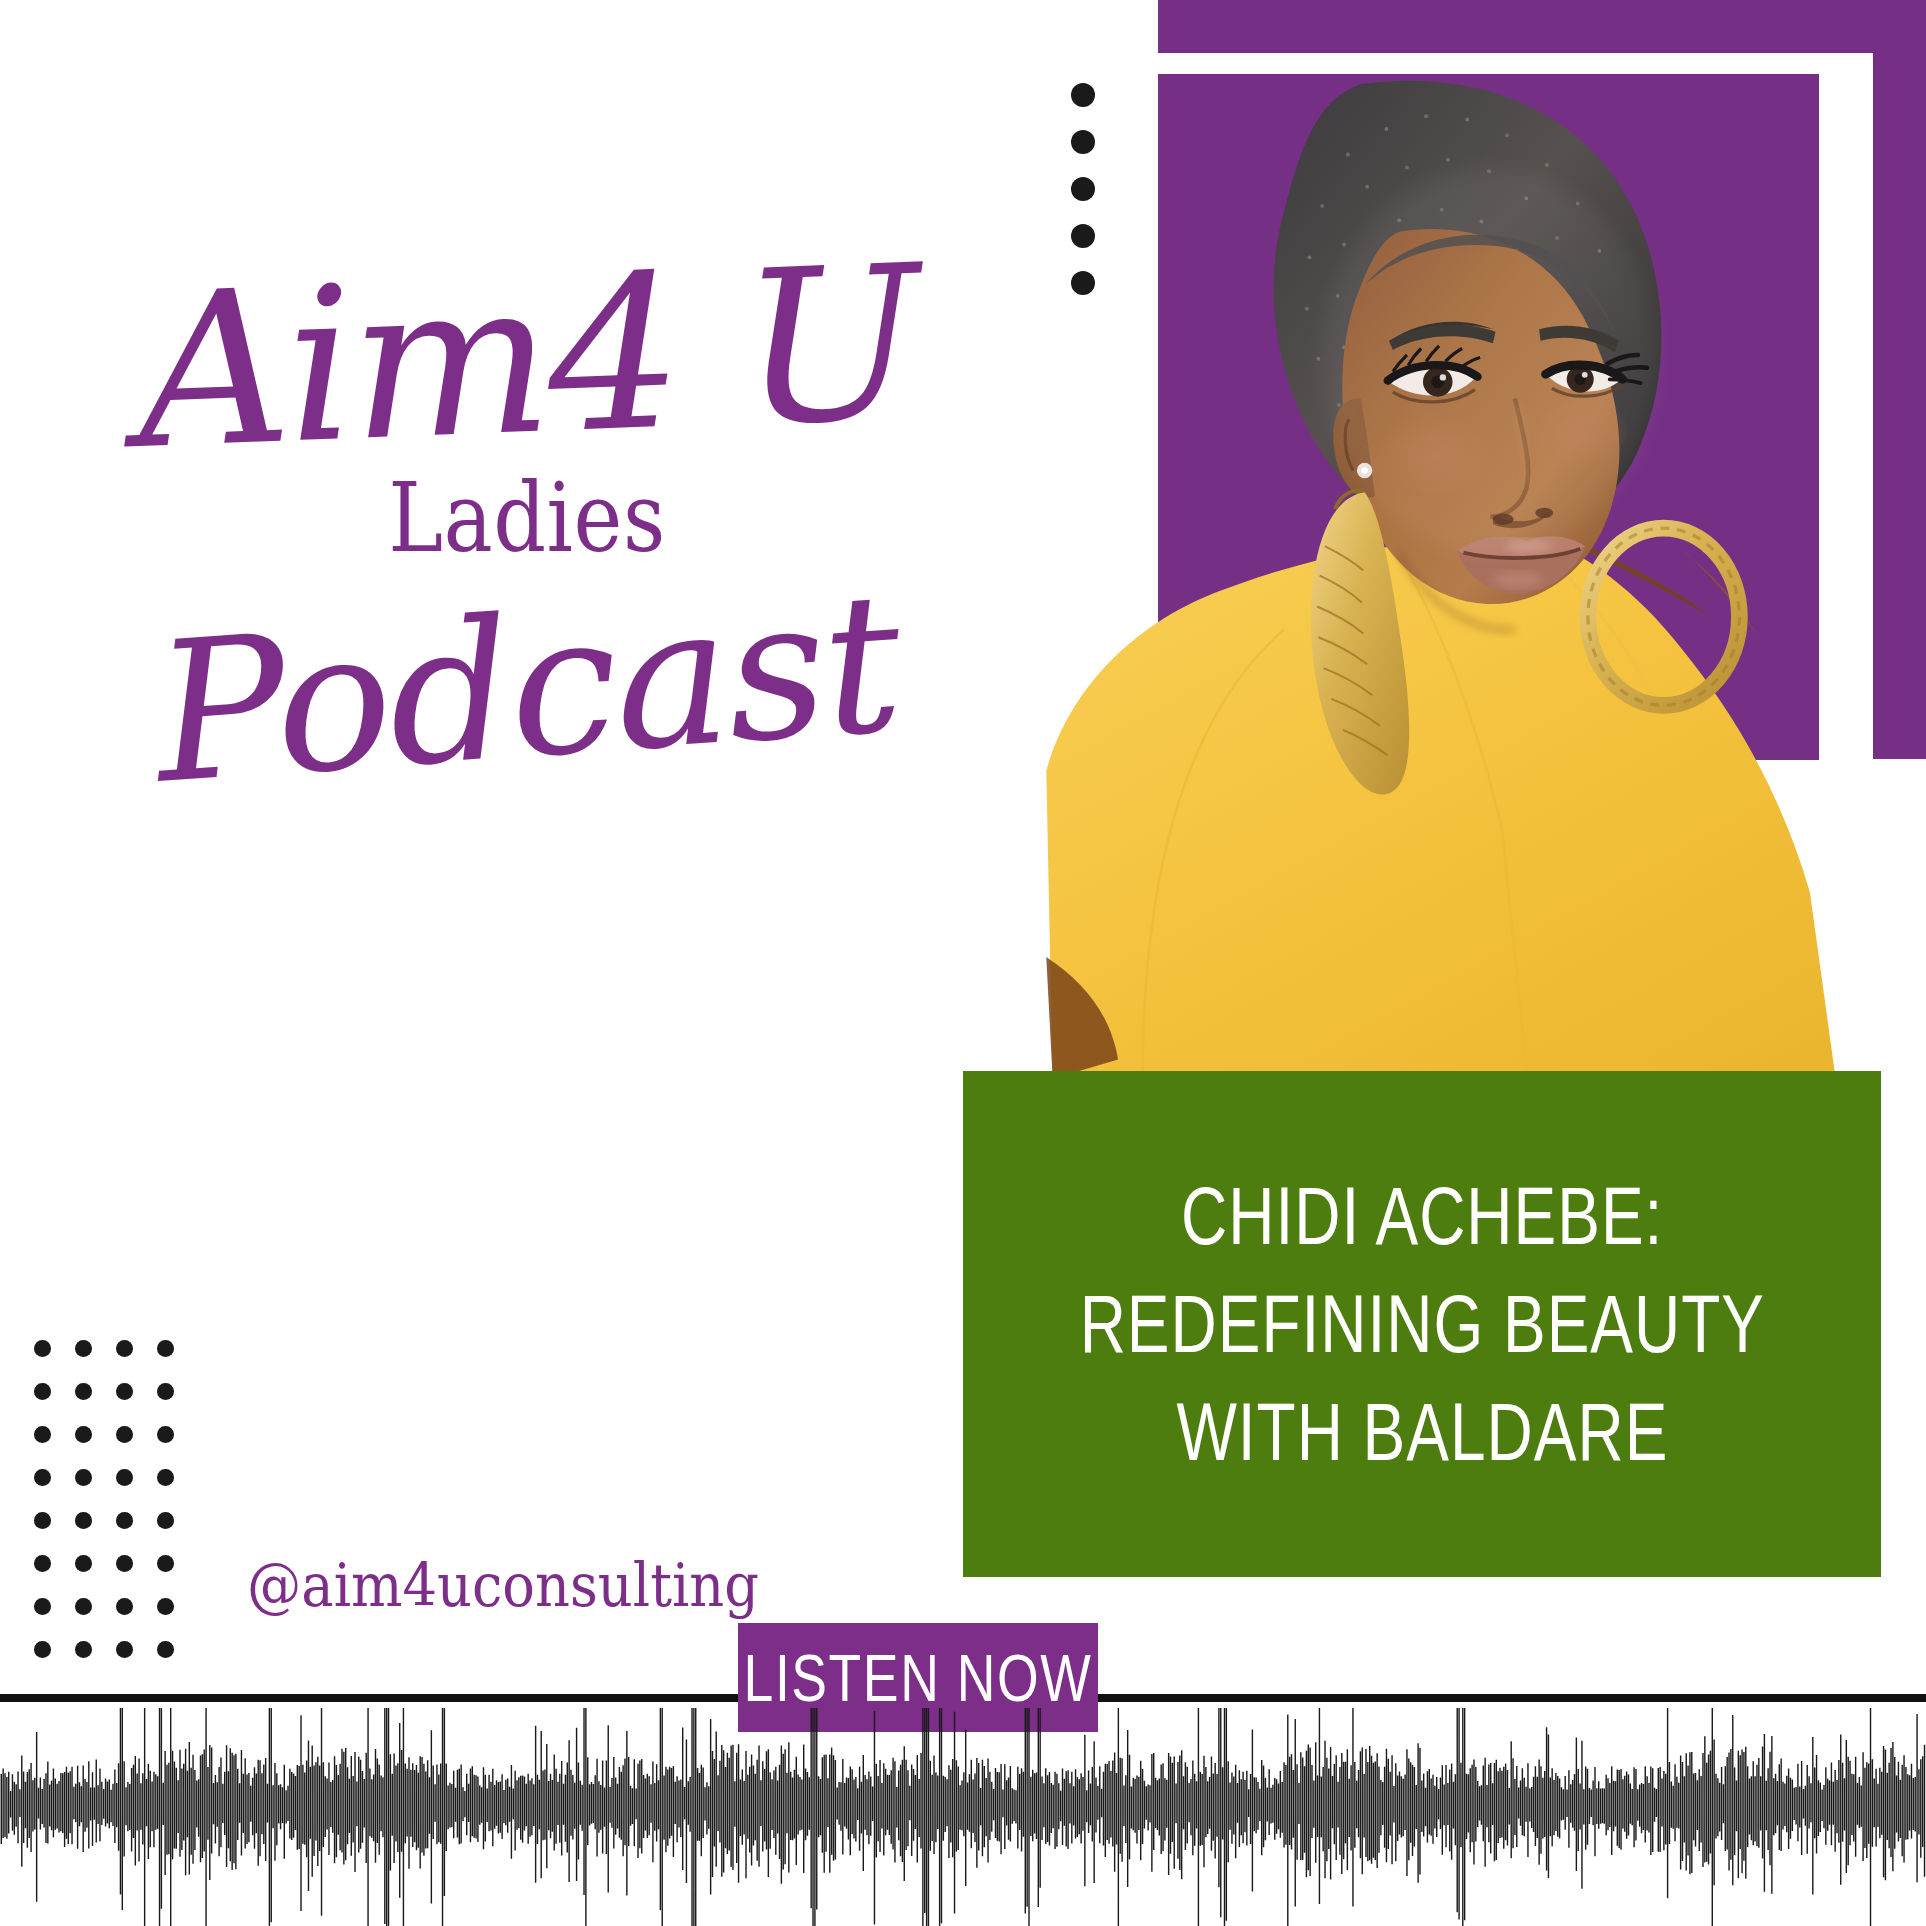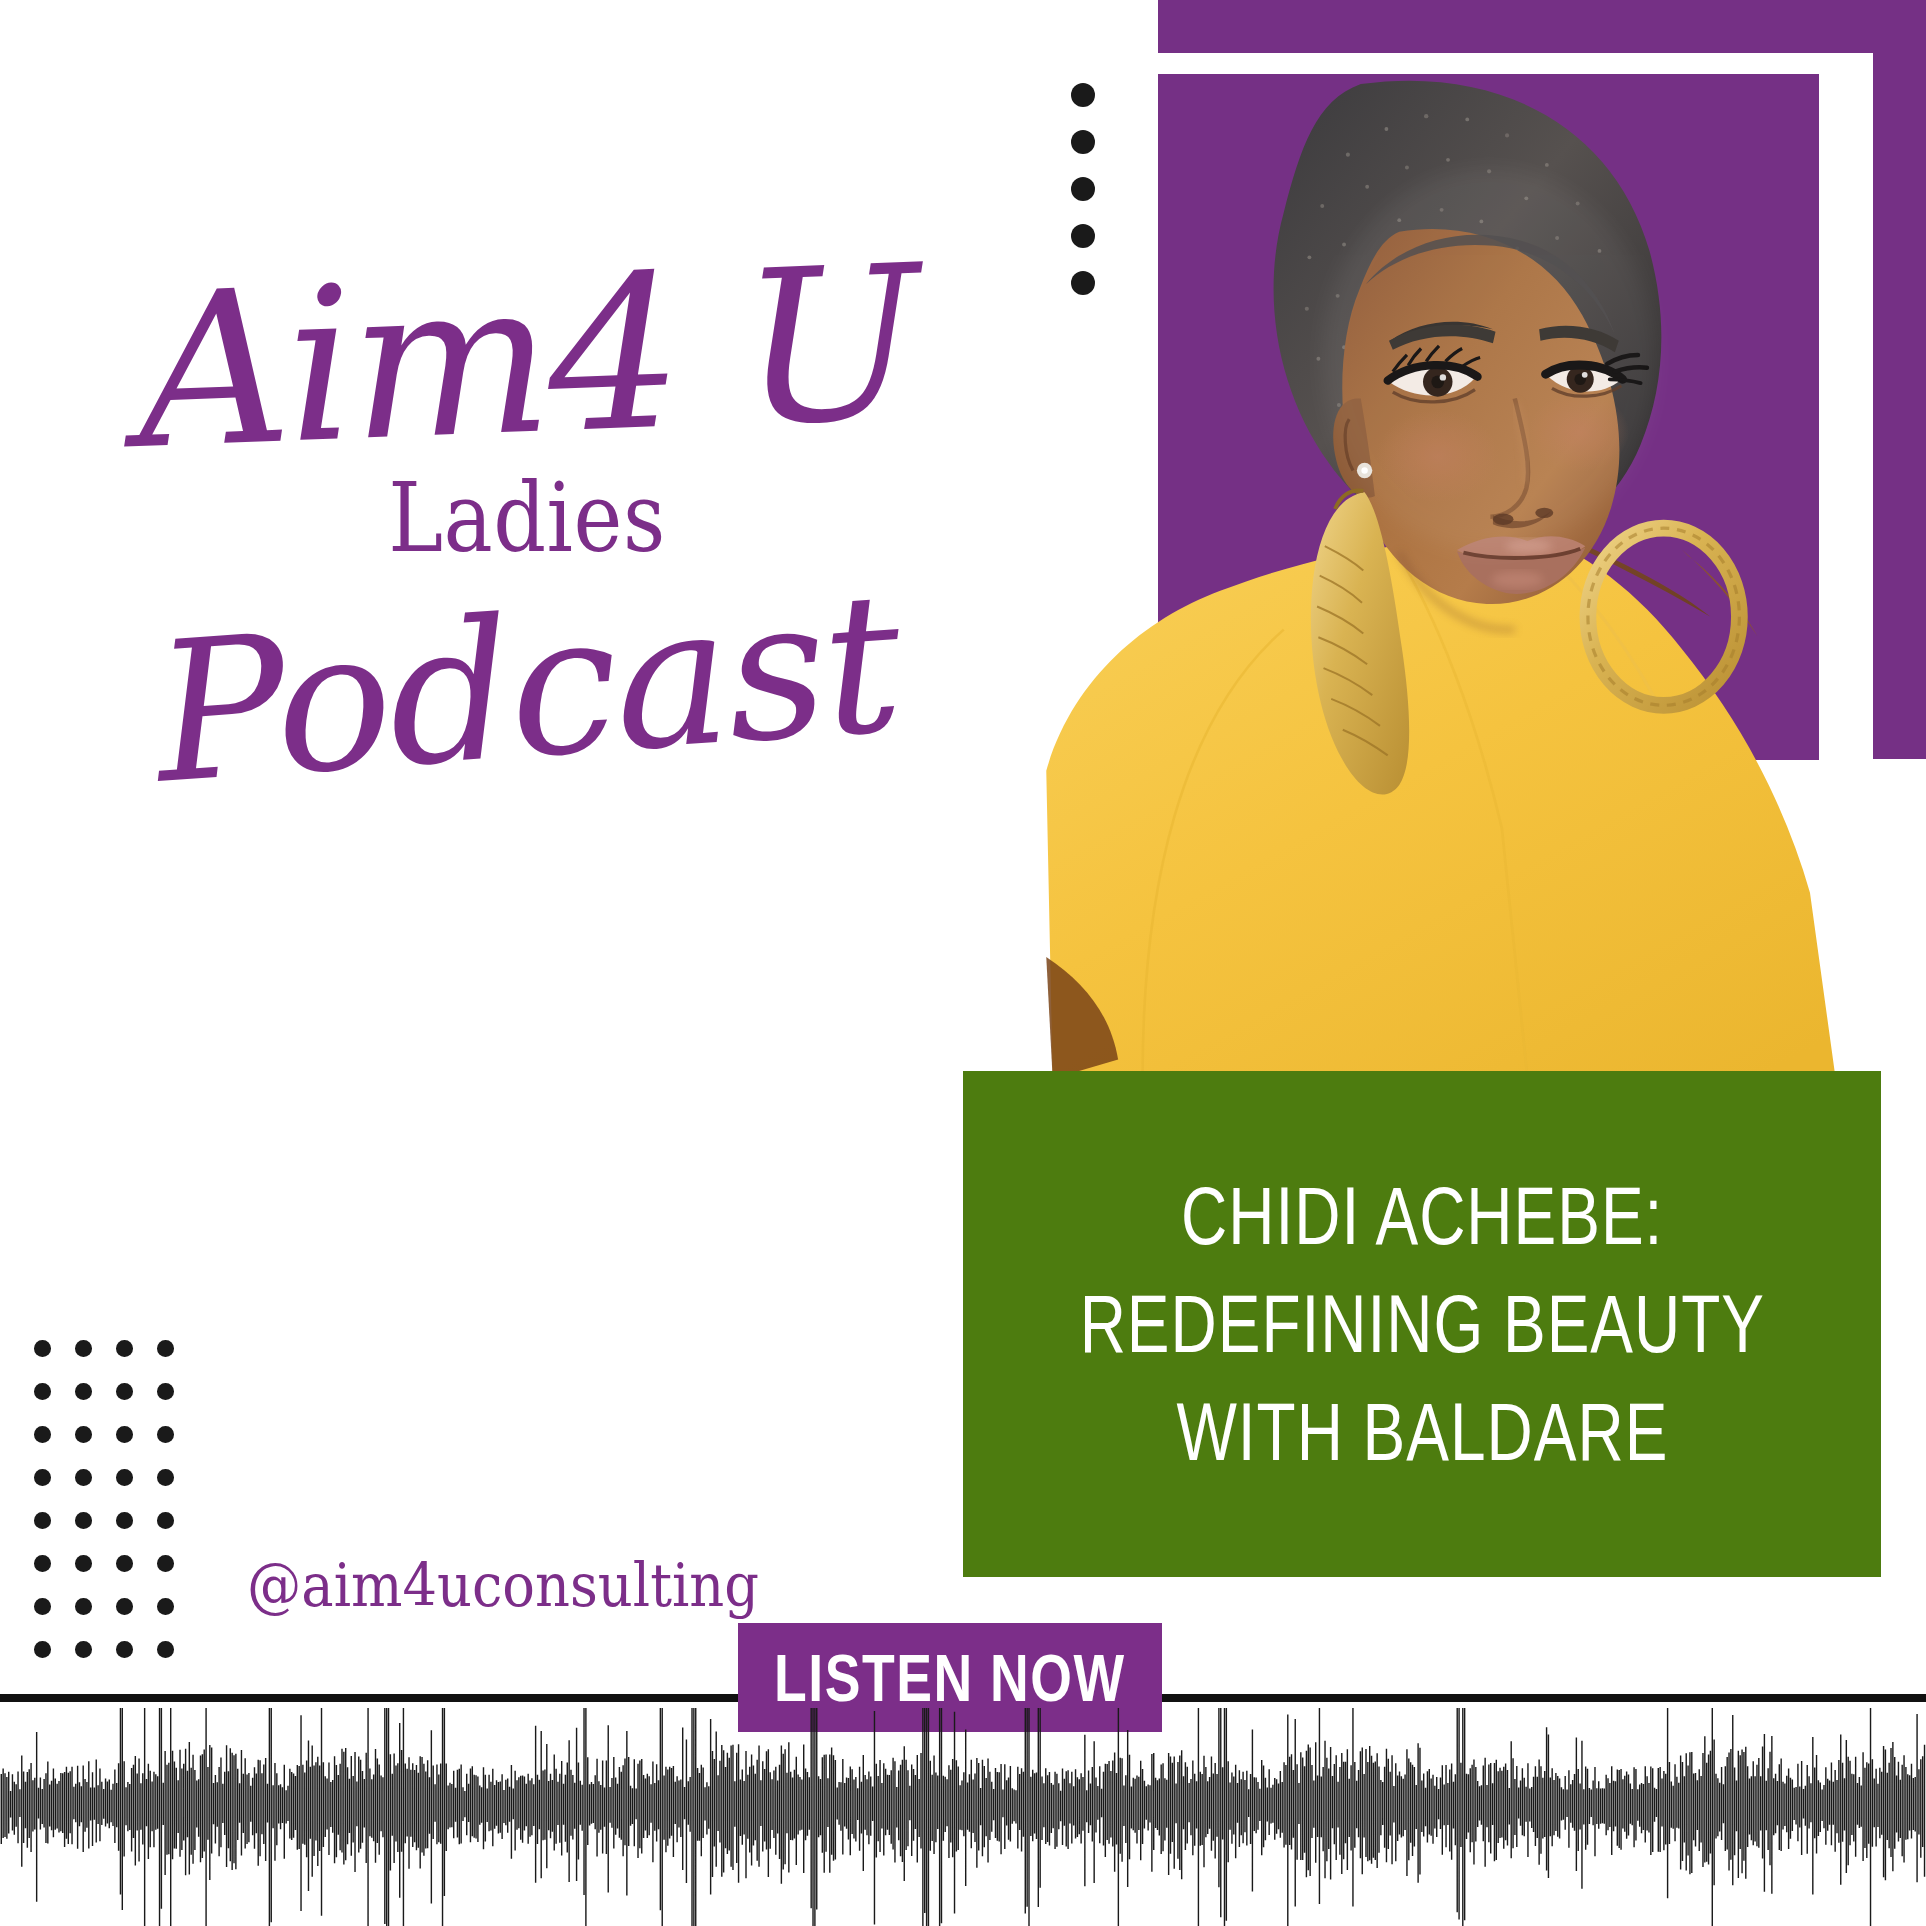--- a/index.html
+++ b/index.html
@@ -137,23 +137,23 @@
   
   .baseline-rule {
     position:absolute;
     left:0; top:1694px; width:1926px; height:7.7px;
     background:#111111;
   }
 
   
   .listen-btn {
     position:absolute;
-    left:738px; top:1623px; width:424px; height:109px;
+    left:738px; top:1623px; width:360px; height:109px;
     background:#7C2E89;
-    display:flex; align-items:center; justify-content:center;font-weight:bold;
+    display:flex; align-items:center; justify-content:center;
   }
   .listen-btn span {
     color:#ffffff;
     font-family:"Liberation Sans", sans-serif;
     font-size:67px;
     letter-spacing:1.9px;
     transform:scaleX(0.8);
     white-space:nowrap;
   }
 

